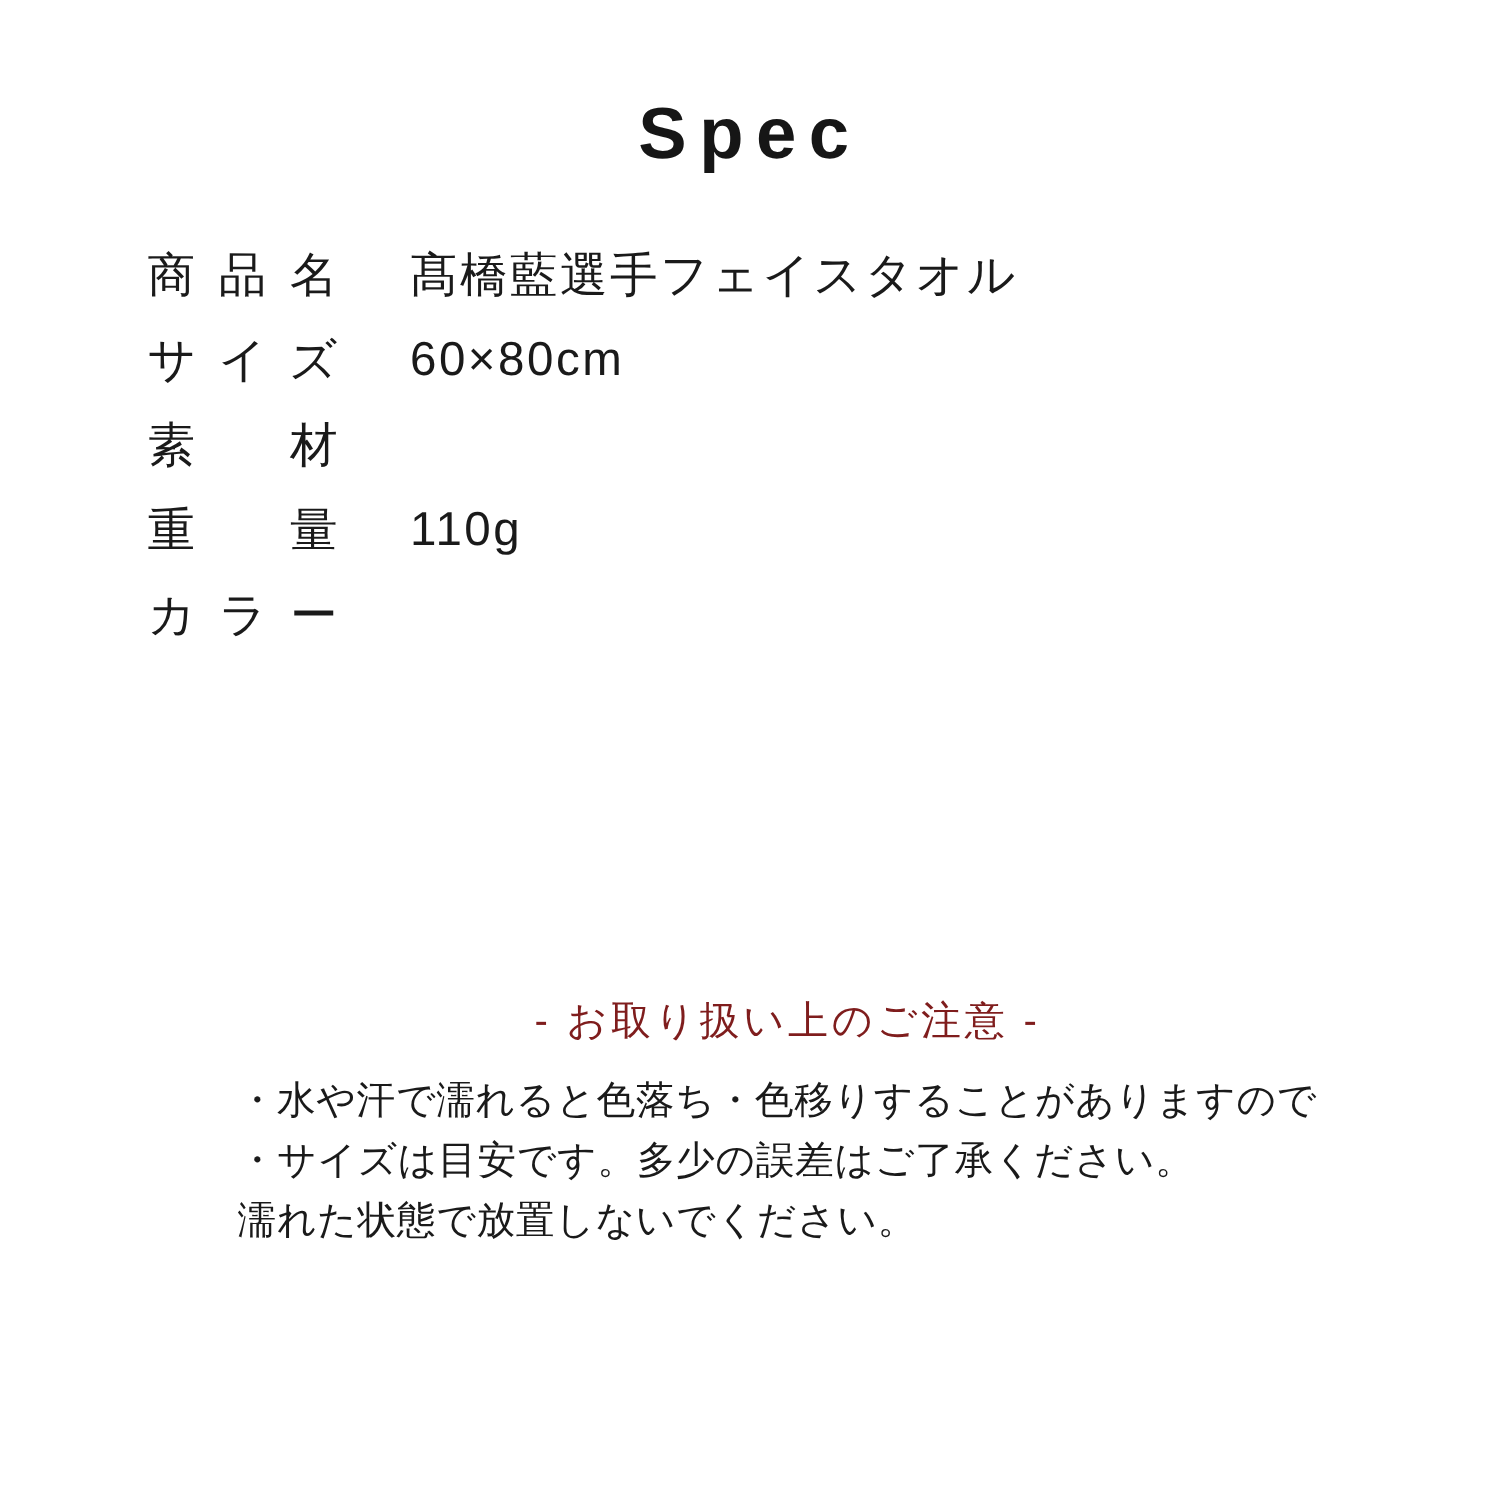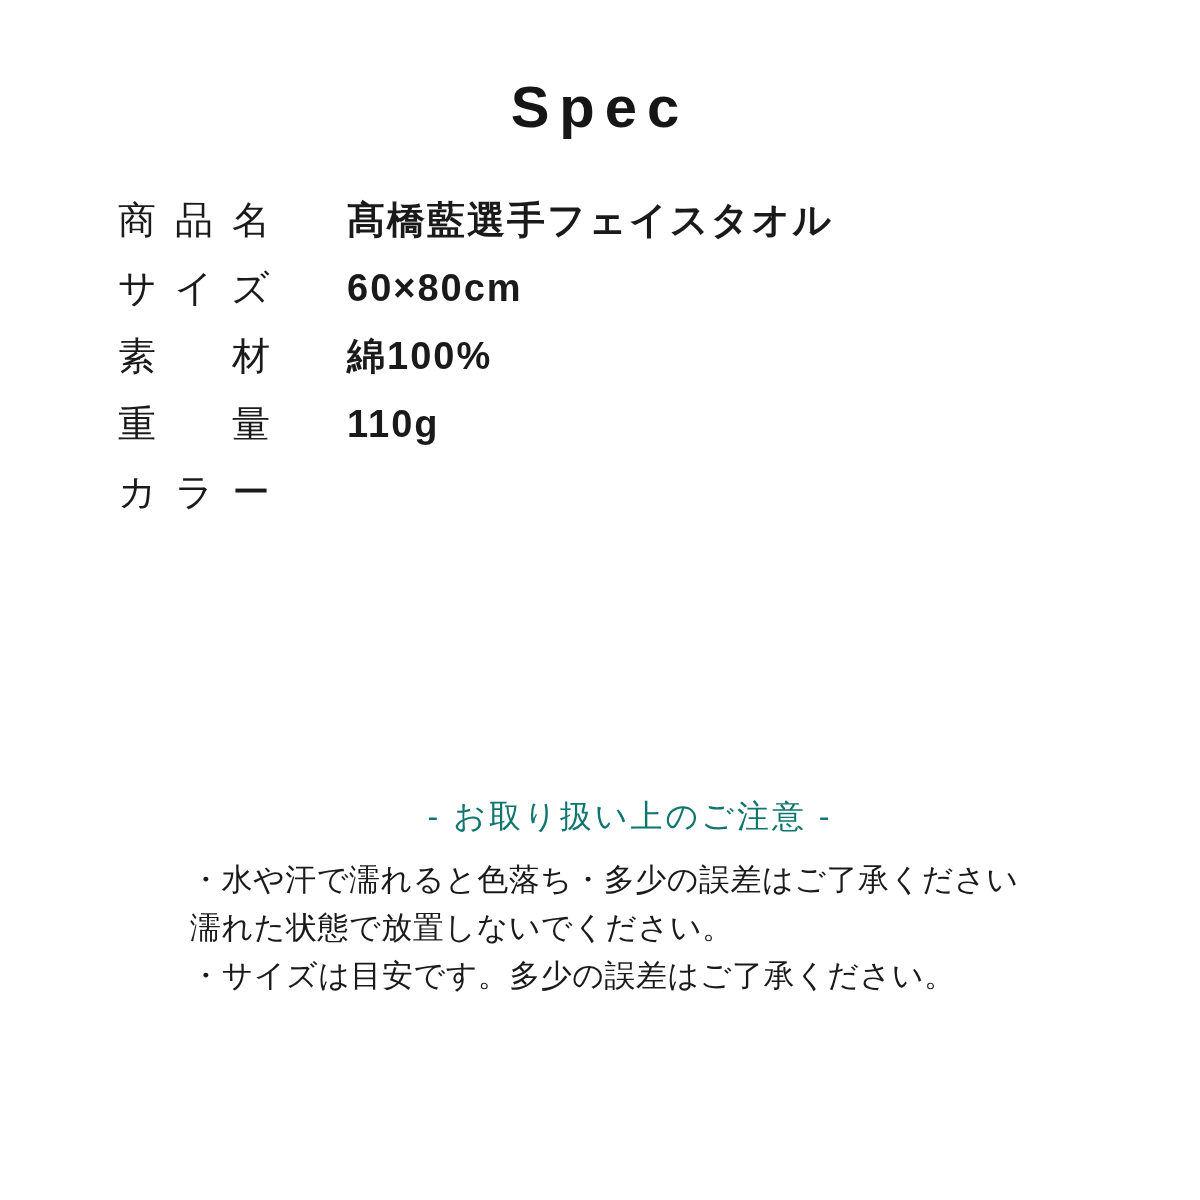--- a/index.html
+++ b/index.html
@@ -45,38 +45,37 @@
   .spec-label {
     width: 152px;
     display: flex;
     justify-content: space-between;
     flex-shrink: 0;
   }
   .spec-label span {
     display: inline-block;
   }
   .spec-value {
-    margin-left: 77px;
+    margin-left: 58px;
     letter-spacing: 2px;
     white-space: nowrap;
-    font-weight: bold;
   }
   .notice {
     position: absolute;
     left: 190px;
     top: 796px;
     width: 880px;
   }
   .notice-heading {
     text-align: center;
     font-size: 32px;
     line-height: 40px;
     letter-spacing: 3px;
     font-weight: 500;
-    color: #0f766e;
+    color: #7f1d1d;
   }
   .notice-lines {
     margin-top: 20px;
   }
   .notice-line {
     font-size: 31px;
     line-height: 48px;
     letter-spacing: 0.5px;
     white-space: nowrap;
     font-weight: 500;
@@ -105,40 +104,39 @@
           <span class="spec-label-char">イ</span>
           <span class="spec-label-char">ズ</span>
         </div>
         <div class="spec-value">60×80cm</div>
       </div>
       <div class="spec-row">
         <div class="spec-label">
           <span class="spec-label-char">素</span>
           <span class="spec-label-char">材</span>
         </div>
-        <div class="spec-value">綿100%</div>
       </div>
       <div class="spec-row">
         <div class="spec-label">
           <span class="spec-label-char">重</span>
           <span class="spec-label-char">量</span>
         </div>
         <div class="spec-value">110g</div>
       </div>
       <div class="spec-row">
         <div class="spec-label">
           <span class="spec-label-char">カ</span>
           <span class="spec-label-char">ラ</span>
           <span class="spec-label-char">ー</span>
         </div>
       </div>
     </div>
 
   <div class="notice">
     <div class="notice-heading">- お取り扱い上のご注意 -</div>
     <div class="notice-lines" id="notice-lines">
-        <div class="notice-line">・水や汗で濡れると色落ち・多少の誤差はご了承ください</div>
+        <div class="notice-line">・水や汗で濡れると色落ち・色移りすることがありますので</div>
+        <div class="notice-line">・サイズは目安です。多少の誤差はご了承ください。</div>
         <div class="notice-line">濡れた状態で放置しないでください。</div>
-        <div class="notice-line">・サイズは目安です。多少の誤差はご了承ください。</div>
       </div>
   </div>
 
 </div>
 
 </body></html>

